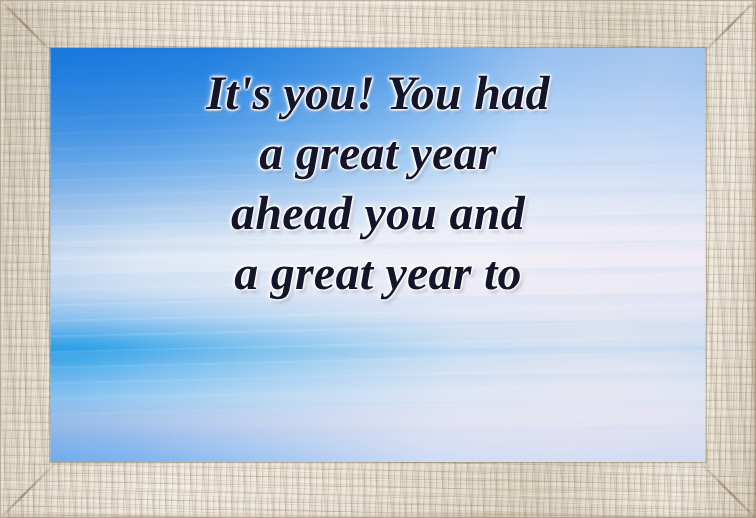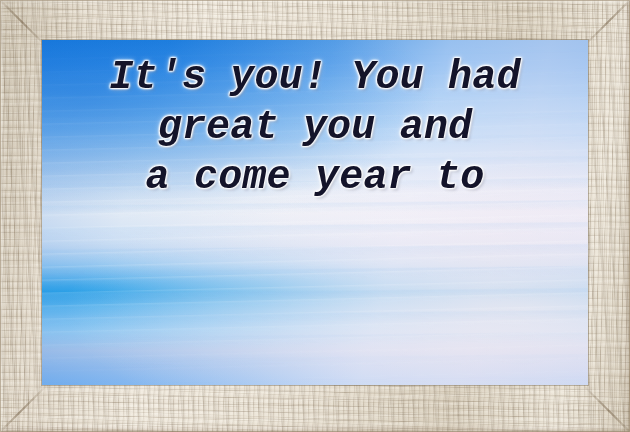--- a/index.html
+++ b/index.html
@@ -223,21 +223,21 @@
       transparent 0%, rgba(0,0,0,0.5) 30%, #000 46%, #000 72%, rgba(0,0,0,0.45) 88%, transparent 100%);
   }
 
   
   .quote {
     position: absolute;
     left: 0;
     right: 0;
     top: 13px;
     text-align: center;
-    font-family: Liberation Mono, monospace;
+    font-family: Liberation Serif, serif;
     font-style: italic;
     font-weight: bold;
     font-size: 40px;
     line-height: 50px;
     letter-spacing: 0.2px;
     color: #14142a;
     text-shadow:
        0 0  2px rgba(255,255,255,0.95),
        1px 1px 2px rgba(255,255,255,0.85),
       -1px 1px 2px rgba(255,255,255,0.85),
@@ -269,18 +269,19 @@
   </div>
 
   <div class="photo">
     <div class="sky-base"></div>
     <div class="sky-haze"></div>
     <div class="sky-bloom"></div>
     <div class="sky-streaks"></div>
 
     <div class="quote">
       <span class="quote-line">It's you! You had</span>
-      <span class="quote-line">great you and</span>
-      <span class="quote-line">a come year to</span>
+      <span class="quote-line">a great year</span>
+      <span class="quote-line">ahead you and</span>
+      <span class="quote-line">a great year to</span>
     </div>
   </div>
 
 </div>
 
 </body></html>

